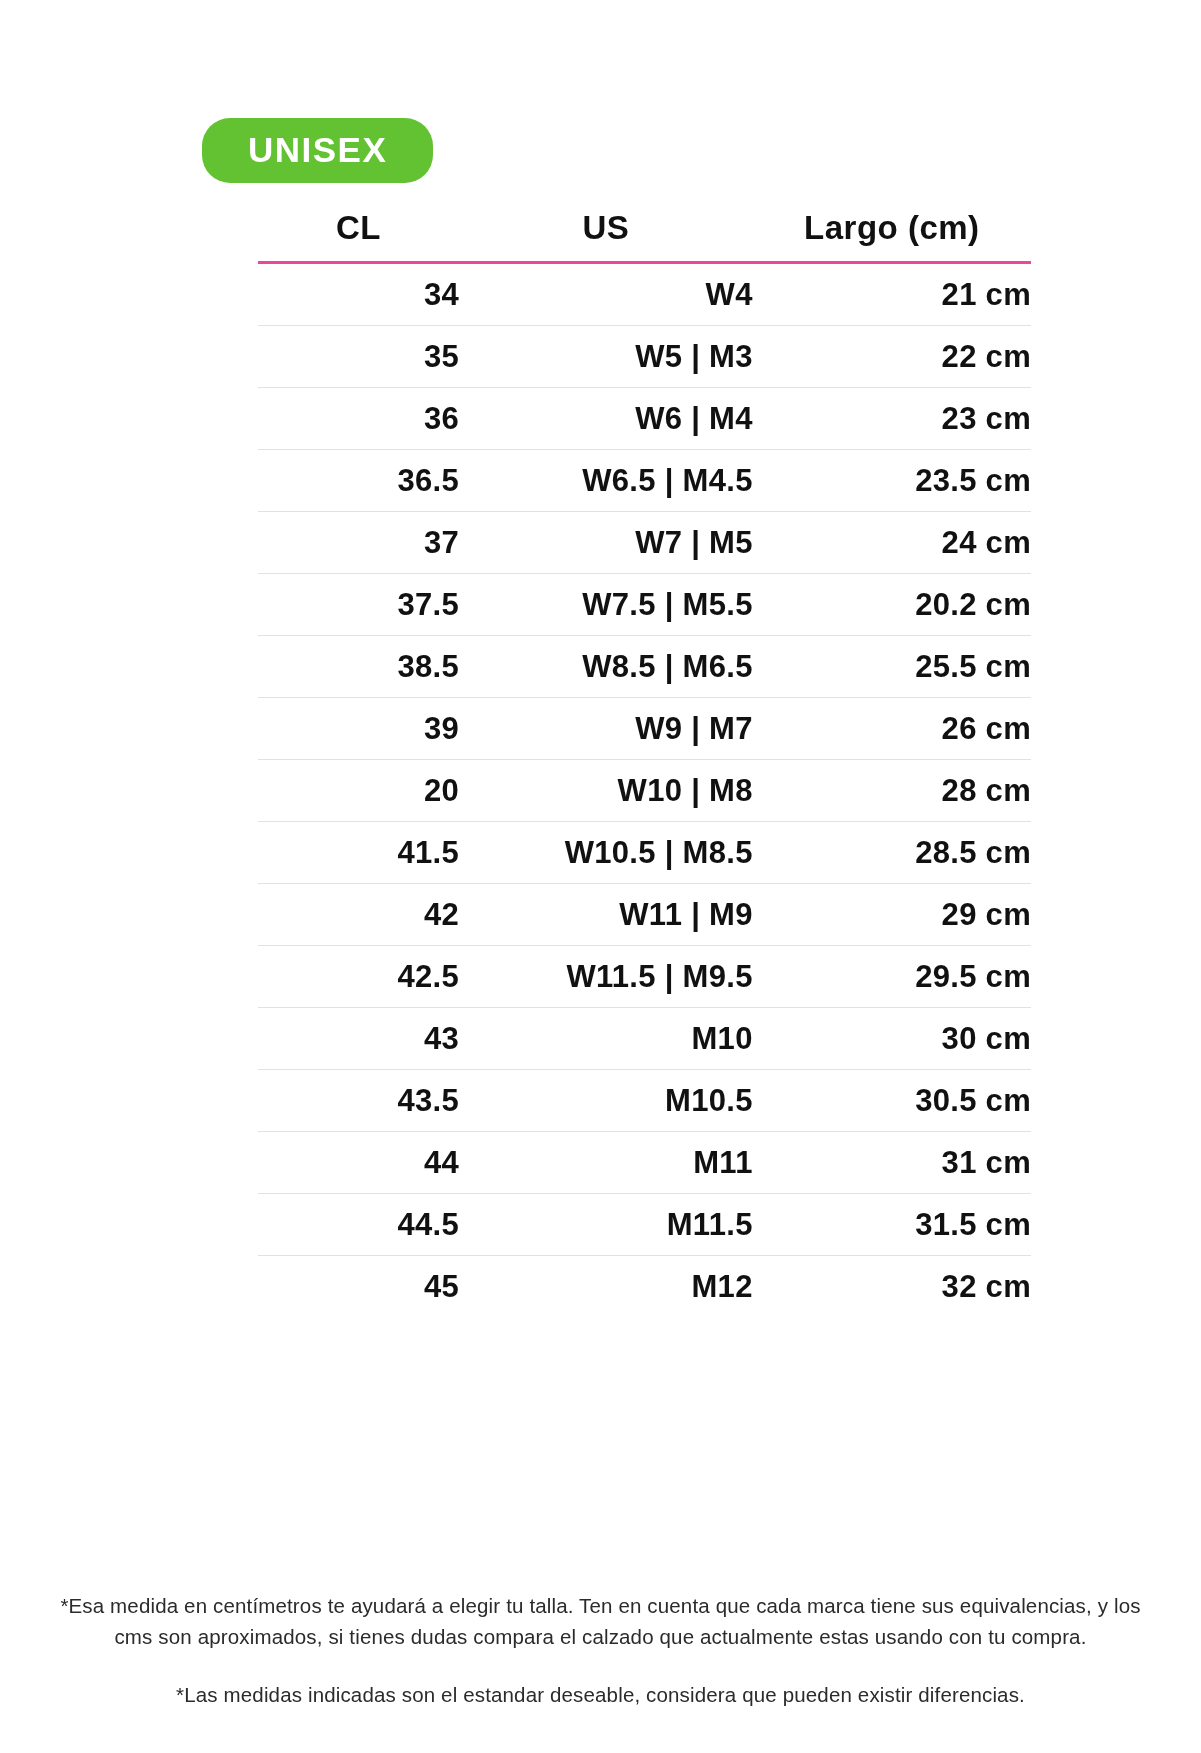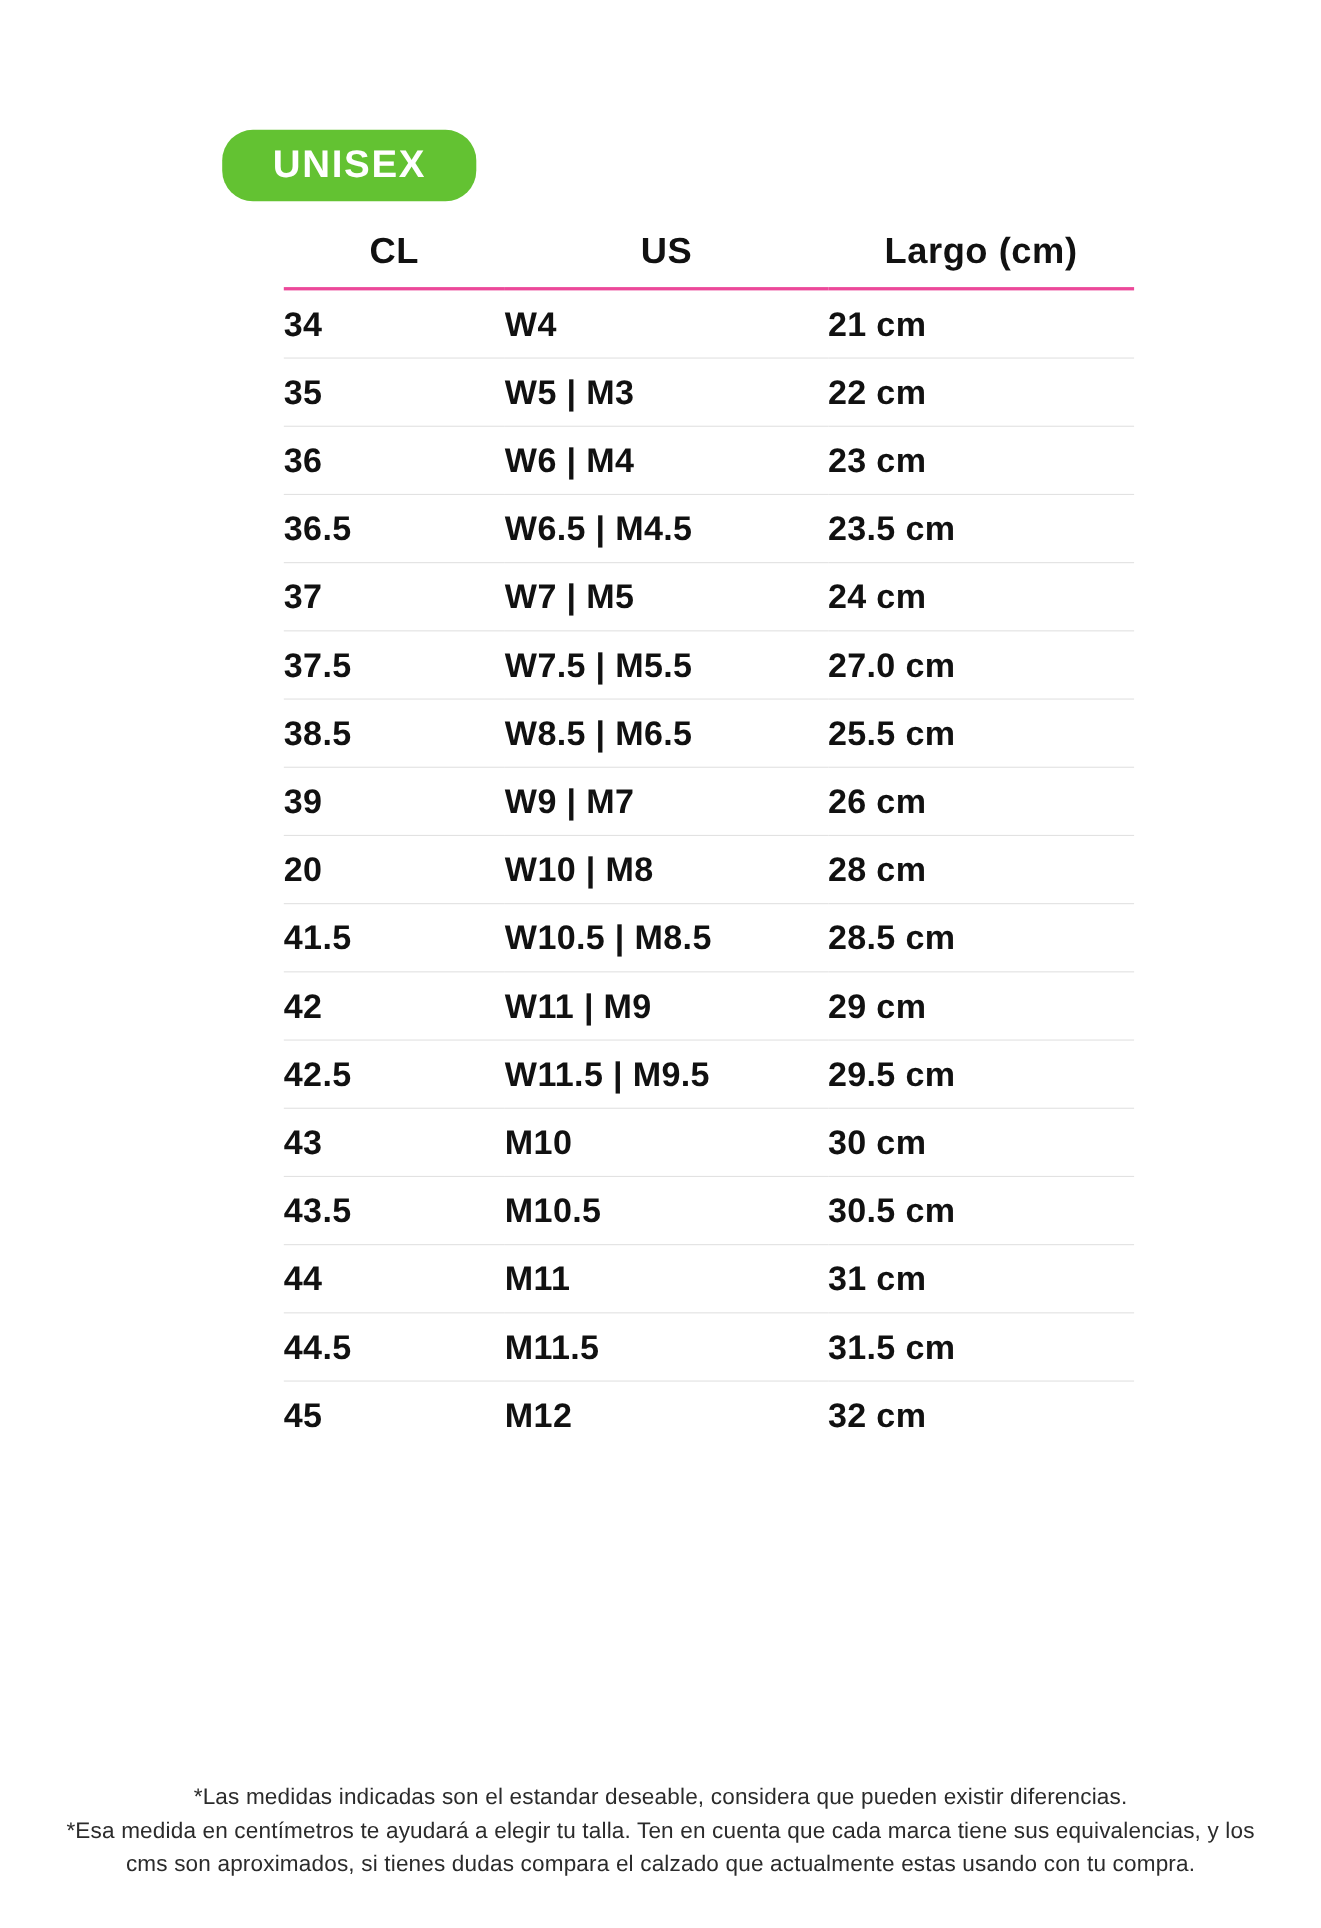--- a/index.html
+++ b/index.html
@@ -55,21 +55,21 @@
     text-align: center;
     letter-spacing: 0.5px;
   }
   table.size-table thead tr {
     border-bottom: 3px solid #ec4899;
   }
   table.size-table td {
     font-size: 31px;
     font-weight: bold;
     color: #111111;
-    text-align: left;
+    text-align: right;
     padding: 13px 0 12px 0;
     border-bottom: 1px solid #e2e2e2;
     letter-spacing: 0.3px;
   }
   table.size-table tbody tr:last-child td {
     border-bottom: none;
   }
   col.c-cl { width: 26%; }
   col.c-us { width: 38%; }
   col.c-cm { width: 36%; }
@@ -134,21 +134,21 @@
             <td>23.5 cm</td>
           </tr>
           <tr>
             <td>37</td>
             <td>W7 | M5</td>
             <td>24 cm</td>
           </tr>
           <tr>
             <td>37.5</td>
             <td>W7.5 | M5.5</td>
-            <td>27.0 cm</td>
+            <td>20.2 cm</td>
           </tr>
           <tr>
             <td>38.5</td>
             <td>W8.5 | M6.5</td>
             <td>25.5 cm</td>
           </tr>
           <tr>
             <td>39</td>
             <td>W9 | M7</td>
             <td>26 cm</td>
@@ -196,17 +196,17 @@
           <tr>
             <td>45</td>
             <td>M12</td>
             <td>32 cm</td>
           </tr>
         </tbody>
     </table>
   </div>
 
   <div class="footnotes">
+    <div class="footnote">*Esa medida en centímetros te ayudará a elegir tu talla. Ten en cuenta que cada marca tiene sus equivalencias, y los cms son aproximados, si tienes dudas compara el calzado que actualmente estas usando con tu compra.</div>
     <div class="footnote second">*Las medidas indicadas son el estandar deseable, considera que pueden existir diferencias.</div>
-    <div class="footnote">*Esa medida en centímetros te ayudará a elegir tu talla. Ten en cuenta que cada marca tiene sus equivalencias, y los cms son aproximados, si tienes dudas compara el calzado que actualmente estas usando con tu compra.</div>
   </div>
 
 </div>
 
 </body></html>

